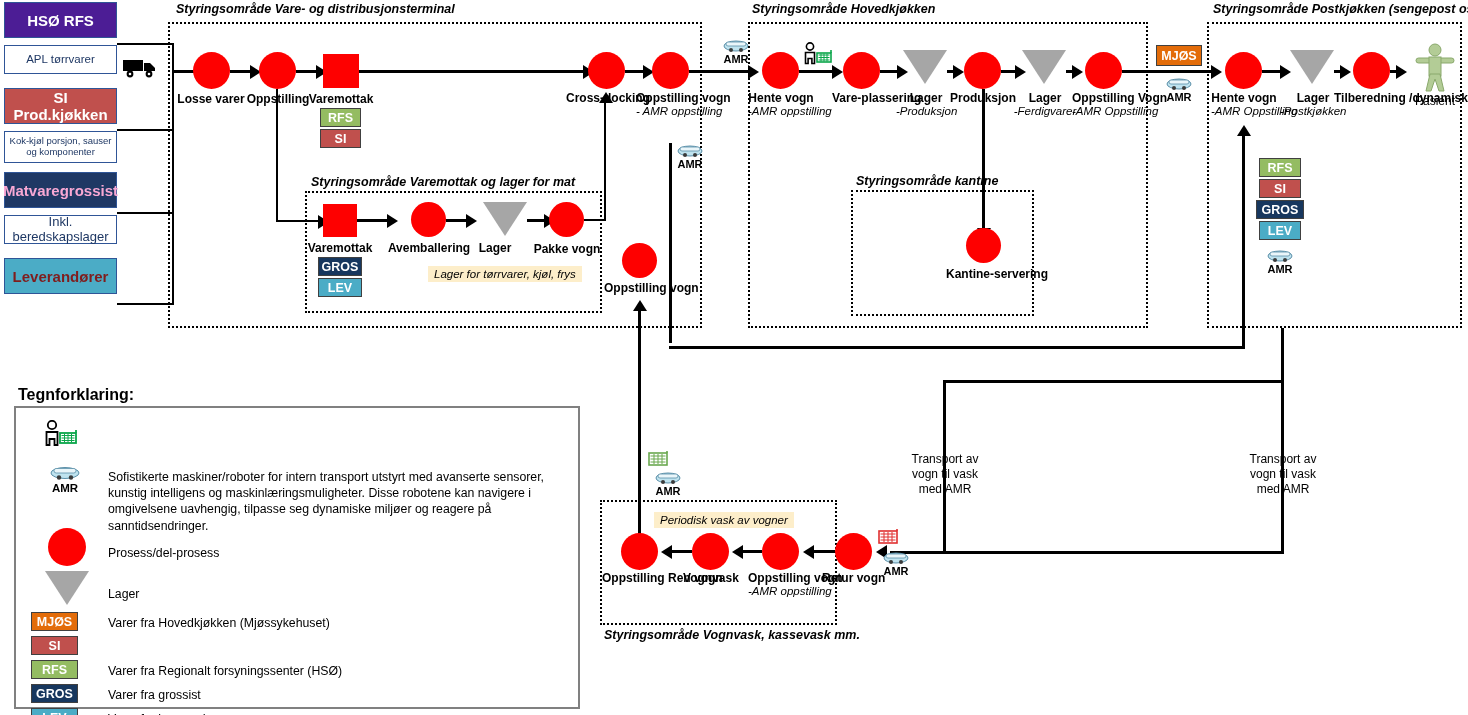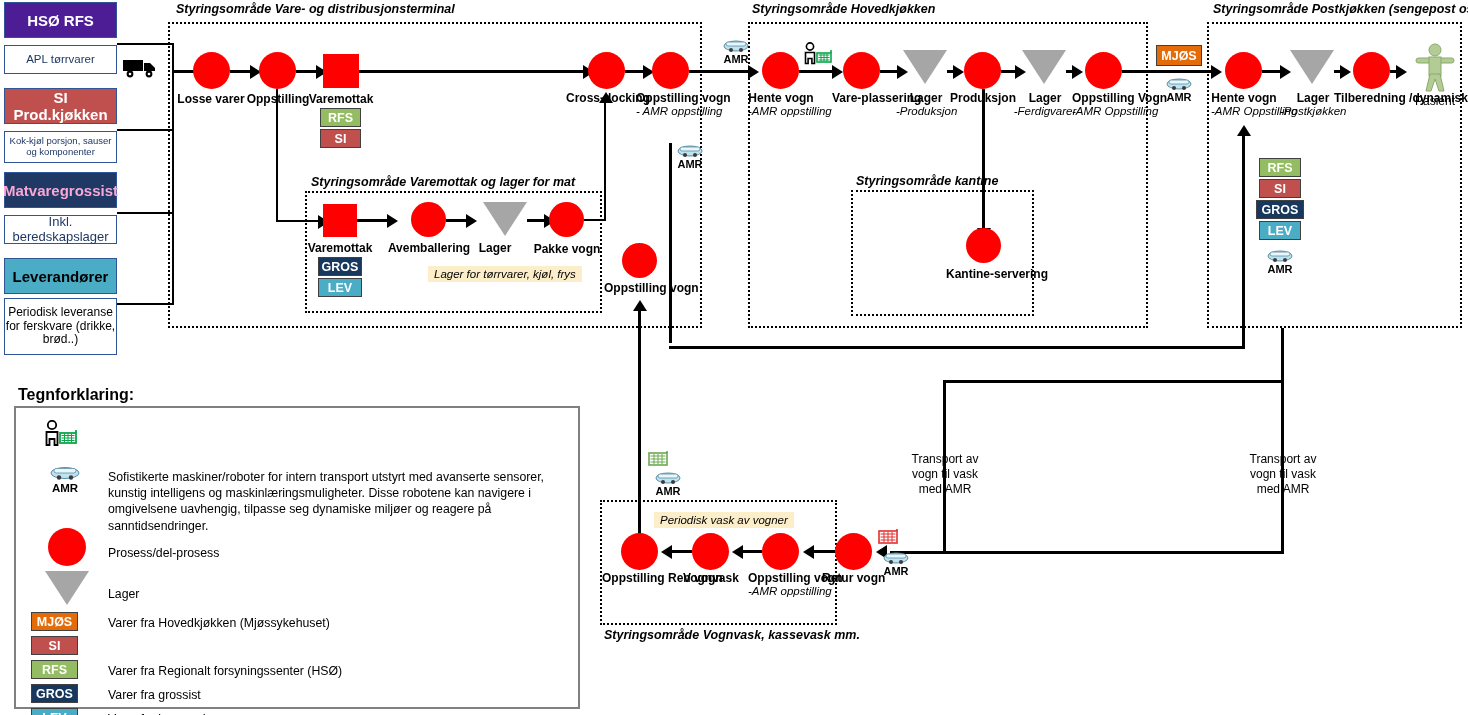--- a/index.html
+++ b/index.html
@@ -62,22 +62,21 @@
 
   <div class="srchead abs" style="left:4px;top:2px;width:113px;height:36px;background:#4c1d95;color:#fff;">HSØ RFS</div>
   <div class="srcsub abs" style="left:4px;top:45px;width:113px;height:29px;font-size:11.5px;">APL tørrvarer</div>
 
   <div class="srchead abs" style="left:4px;top:88px;width:113px;height:36px;background:#c0504d;color:#fff;">SI Prod.kjøkken</div>
   <div class="srcsub abs" style="left:4px;top:131px;width:113px;height:32px;font-size:9.5px;padding:0 3px;">Kok-kjøl porsjon, sauser og komponenter</div>
 
   <div class="srchead abs" style="left:4px;top:172px;width:113px;height:36px;background:#1f3864;color:#f9a8d4;">Matvaregrossist</div>
   <div class="srcsub abs" style="left:4px;top:215px;width:113px;height:29px;font-size:13px;">Inkl. beredskapslager</div>
 
-  <div class="srchead abs" style="left:4px;top:258px;width:113px;height:36px;background:#4bacc6;color:#000000;">Leverandører</div>
-  <div class="srcsub abs" style="left:4px;top:298px;width:113px;height:57px;font-size:12px;color:#000;">Periodisk leveranse for ferskvare (drikke, brød..)</div>
+  <div class="srchead abs" style="left:4px;top:258px;width:113px;height:36px;background:#4bacc6;color:#7f1d1d;">Leverandører</div>
 
   <div class="thinh abs" style="left:117px;top:43px;width:57px;"></div>
   <div class="thinh abs" style="left:117px;top:129px;width:57px;"></div>
   <div class="thinh abs" style="left:117px;top:212px;width:57px;"></div>
   <div class="thinh abs" style="left:117px;top:303px;width:57px;"></div>
   <div class="thinv abs" style="left:172px;top:43px;height:262px;"></div>
 
   <div class="abs" style="left:122px;top:56px;width:36px;height:24px;">
     <svg width="36" height="24" viewBox="0 0 36 24">
       <rect x="1" y="4" width="20" height="11" fill="#000"></rect>

